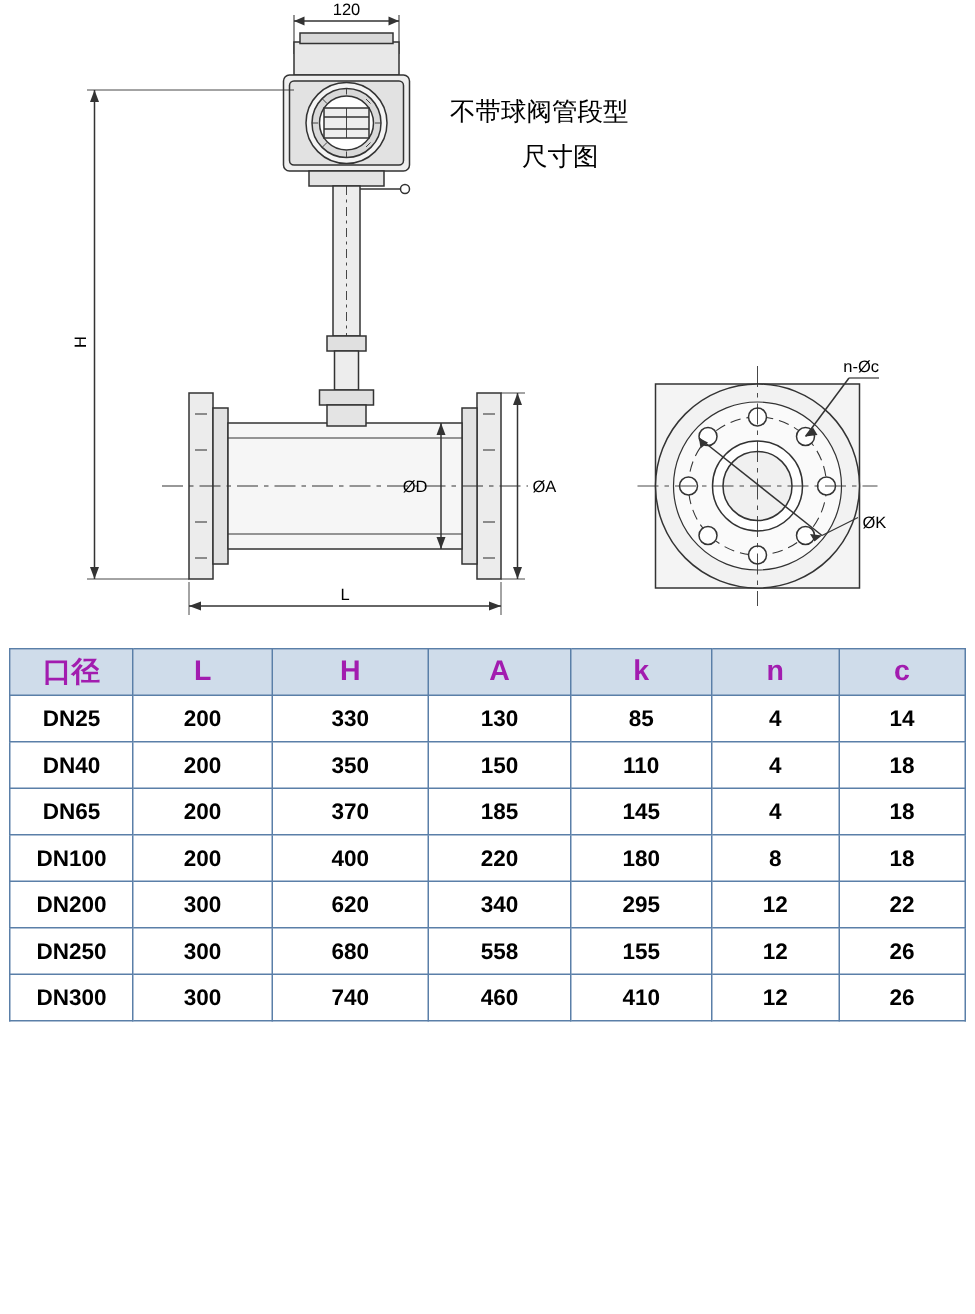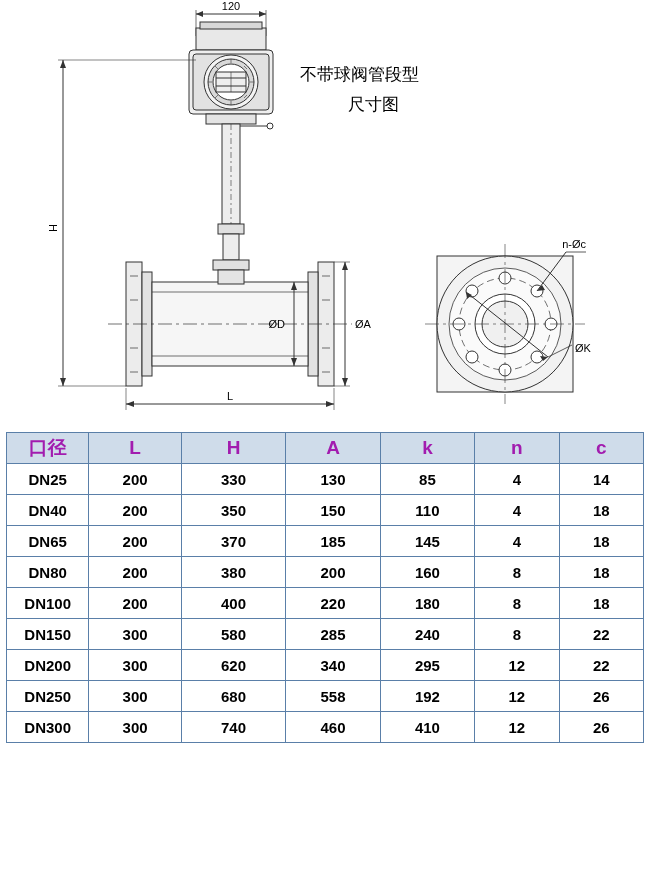--- a/index.html
+++ b/index.html
@@ -285,61 +285,43 @@
         <tr>
           <td>DN65</td>
           <td>200</td>
           <td>370</td>
           <td>185</td>
           <td>145</td>
           <td>4</td>
           <td>18</td>
         </tr>
         <tr>
-          <td>DN80</td>
-          <td>200</td>
-          <td>380</td>
-          <td>200</td>
-          <td>160</td>
-          <td>8</td>
-          <td>18</td>
-        </tr>
-        <tr>
           <td>DN100</td>
           <td>200</td>
           <td>400</td>
           <td>220</td>
           <td>180</td>
           <td>8</td>
           <td>18</td>
         </tr>
         <tr>
-          <td>DN150</td>
-          <td>300</td>
-          <td>580</td>
-          <td>285</td>
-          <td>240</td>
-          <td>8</td>
-          <td>22</td>
-        </tr>
-        <tr>
           <td>DN200</td>
           <td>300</td>
           <td>620</td>
           <td>340</td>
           <td>295</td>
           <td>12</td>
           <td>22</td>
         </tr>
         <tr>
           <td>DN250</td>
           <td>300</td>
           <td>680</td>
           <td>558</td>
-          <td>192</td>
+          <td>155</td>
           <td>12</td>
           <td>26</td>
         </tr>
         <tr>
           <td>DN300</td>
           <td>300</td>
           <td>740</td>
           <td>460</td>
           <td>410</td>
           <td>12</td>

